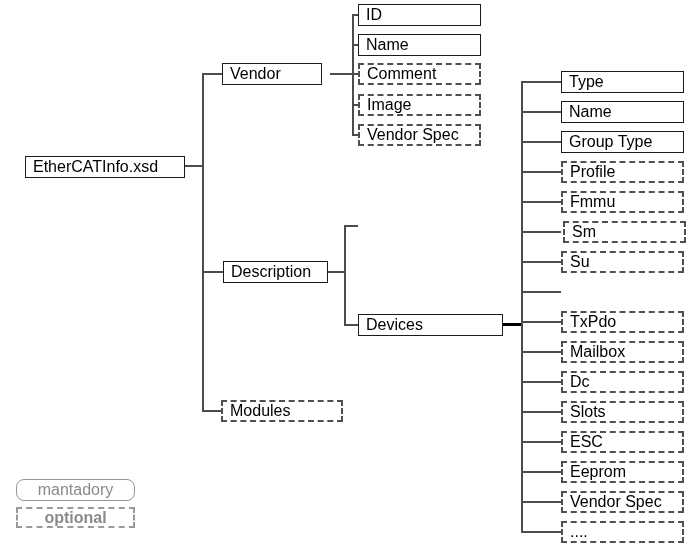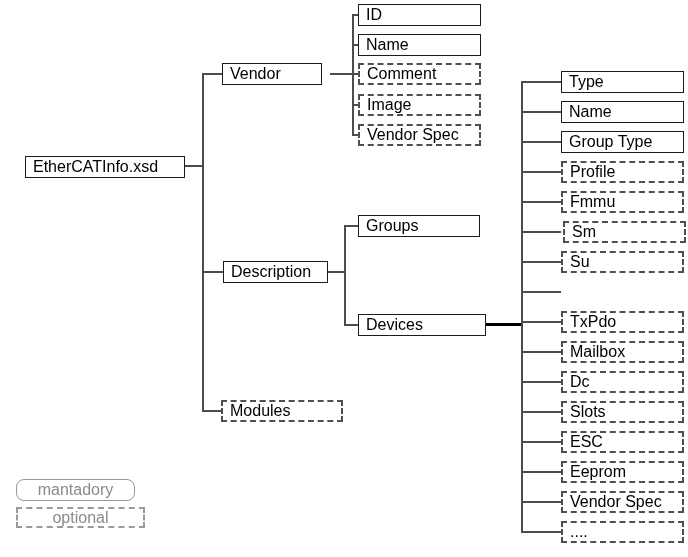--- a/index.html
+++ b/index.html
@@ -71,35 +71,34 @@
   <div class="node" style="left:222px;top:63px;width:100px;">Vendor</div>
   <div class="node" style="left:223px;top:261px;width:105px;">Description</div>
   <div class="node opt" style="left:221px;top:400px;width:122px;">Modules</div>
 
   <div class="node" style="left:358px;top:4px;width:123px;">ID</div>
   <div class="node" style="left:358px;top:34px;width:123px;">Name</div>
   <div class="node opt" style="left:358px;top:63px;width:123px;">Comment</div>
   <div class="node opt" style="left:358px;top:94px;width:123px;text-align:center;">Image</div>
   <div class="node opt" style="left:358px;top:124px;width:123px;">Vendor Spec</div>
 
-  <div class="node" style="left:358px;top:215px;width:122px;">Groups</div>
-  <div class="node" style="left:358px;top:314px;width:128px;">Devices</div>
+  <div class="node" style="left:358px;top:314px;width:145px;">Devices</div>
 
   <div class="node" style="left:561px;top:71px;width:123px;">Type</div>
   <div class="node" style="left:561px;top:101px;width:123px;">Name</div>
   <div class="node" style="left:561px;top:131px;width:123px;">Group Type</div>
   <div class="node opt" style="left:561px;top:191px;width:123px;">Fmmu</div>
   <div class="node opt" style="left:561px;top:161px;width:123px;">Profile</div>
   <div class="node opt" style="left:563px;top:221px;width:123px;">Sm</div>
   <div class="node opt" style="left:561px;top:251px;width:123px;">Su</div>
   <div class="node opt" style="left:561px;top:311px;width:123px;">TxPdo</div>
   <div class="node opt" style="left:561px;top:341px;width:123px;">Mailbox</div>
   <div class="node opt" style="left:561px;top:371px;width:123px;">Dc</div>
   <div class="node opt" style="left:561px;top:401px;width:123px;">Slots</div>
   <div class="node opt" style="left:561px;top:431px;width:123px;">ESC</div>
   <div class="node opt" style="left:561px;top:461px;width:123px;">Eeprom</div>
   <div class="node opt" style="left:561px;top:491px;width:123px;">Vendor Spec</div>
   <div class="node opt" style="left:561px;top:521px;width:123px;">....</div>
 
   <div class="node leg" style="left:16px;top:479px;width:119px;border-radius:8px;">mantadory</div>
-  <div class="node leg opt" style="left:16px;top:507px;width:129px;height:21px;">optional</div>
+  <div class="node leg opt" style="left:16px;top:507px;width:119px;height:21px;font-weight:bold;">optional</div>
 
 </div>
 
 </body></html>

